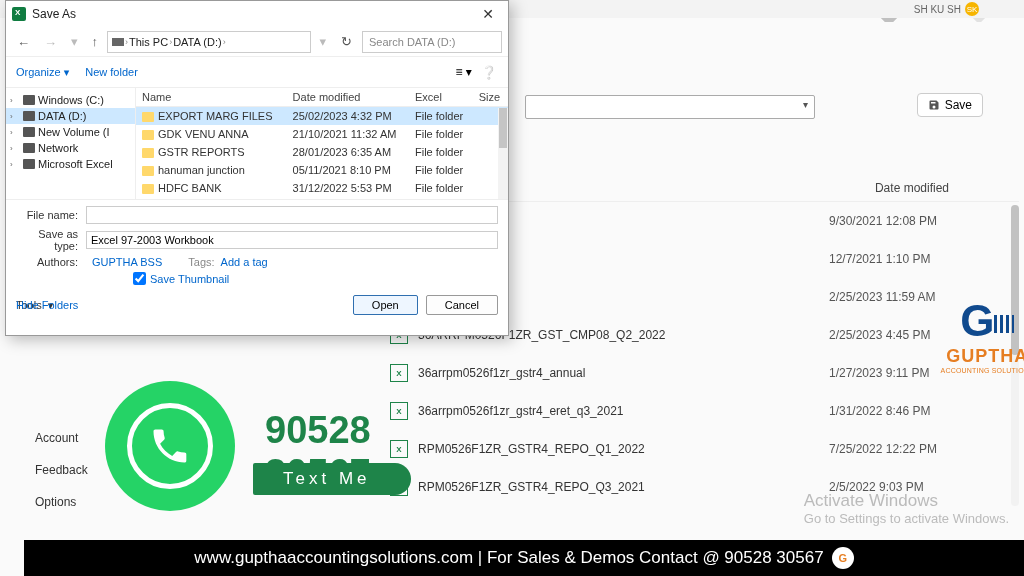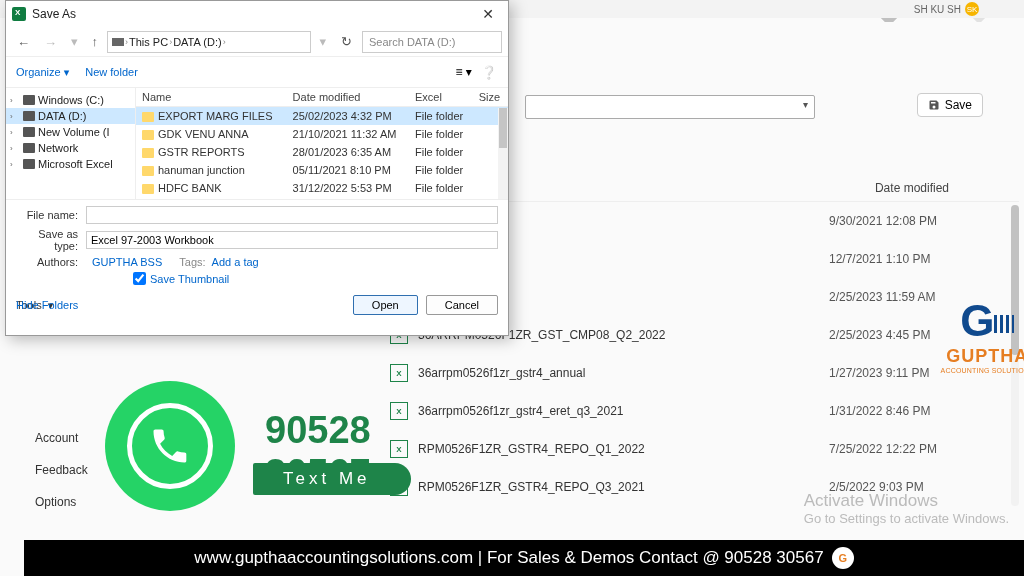--- a/index.html
+++ b/index.html
@@ -51,21 +51,21 @@
 .dlg-list td{padding:3px 6px;color:#333;}
 .dlg-list tr.sel td{background:#cde8ff;}
 .dlg-list .fic{display:inline-block;width:12px;height:10px;background:#ffd86b;border-radius:1px;margin-right:4px;vertical-align:middle;}
 .dlg-list .sbar{position:absolute;right:0;top:20px;bottom:0;width:10px;background:#f3f3f3;}
 .dlg-list .sbar .th{position:absolute;left:1px;right:1px;top:0;height:40px;background:#c5c5c5;}
 .dlg-fields{padding:6px 10px 4px;font-size:11px;}
 .dlg-fields .row{display:flex;align-items:center;margin-bottom:4px;}
 .dlg-fields .lbl{width:70px;text-align:right;padding-right:8px;color:#333;}
 .dlg-fields .inp{flex:1;height:18px;border:1px solid #ccc;padding:0 4px;font-size:11px;}
 .dlg-fields .auth{color:#0066cc;margin-left:6px;}
-.dlg-fields .tag{color:#888;margin-left:17px;text-align:center;}
+.dlg-fields .tag{color:#888;margin-left:26px;text-align:center;}
 .dlg-fields .addtag{color:#0066cc;margin-left:6px;}
 .dlg-fields .cb{margin-left:78px;display:flex;align-items:center;gap:4px;color:#0066cc;padding-left:39px;}
 .dlg-btns{height:32px;display:flex;align-items:center;justify-content:flex-end;padding:0 10px;gap:8px;}
 .dlg-btns .tools{margin-right:auto;font-size:11px;color:#333;}
 .dlg-btns button{padding:3px 18px;font-size:11px;border:1px solid #999;background:#fdfdfd;border-radius:2px;}
 .dlg-btns button.primary{border:1px solid #2f6fb0;background:#eef6ff;}
 
 .whats{position:absolute;left:105px;bottom:50px;width:320px;height:145px;}
 .whats .circle{width:130px;height:130px;border-radius:50%;background:#25d366;display:flex;align-items:center;justify-content:center;}
 .whats .circle .inner{width:86px;height:86px;border-radius:50%;border:5px solid #fff;display:flex;align-items:center;justify-content:center;}

